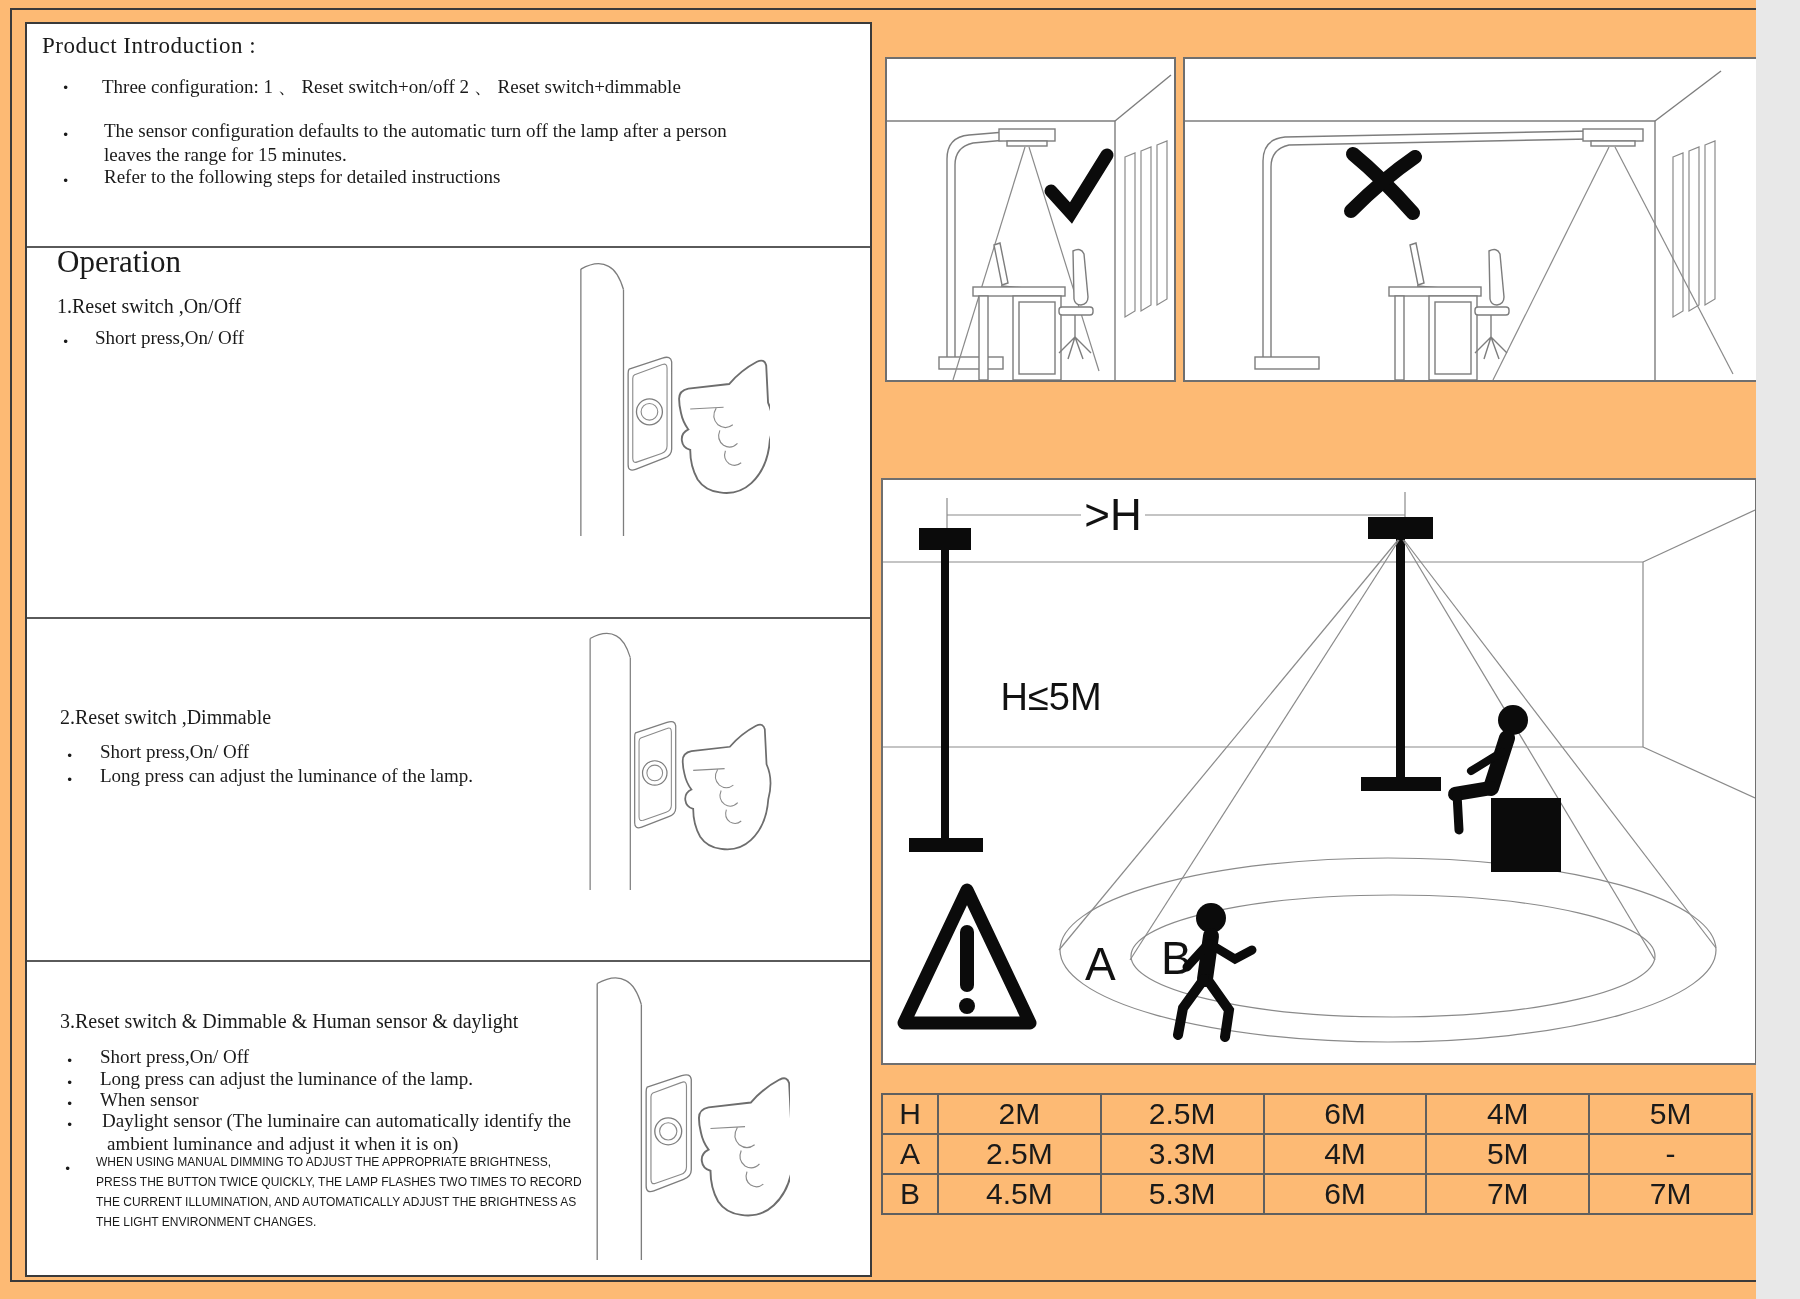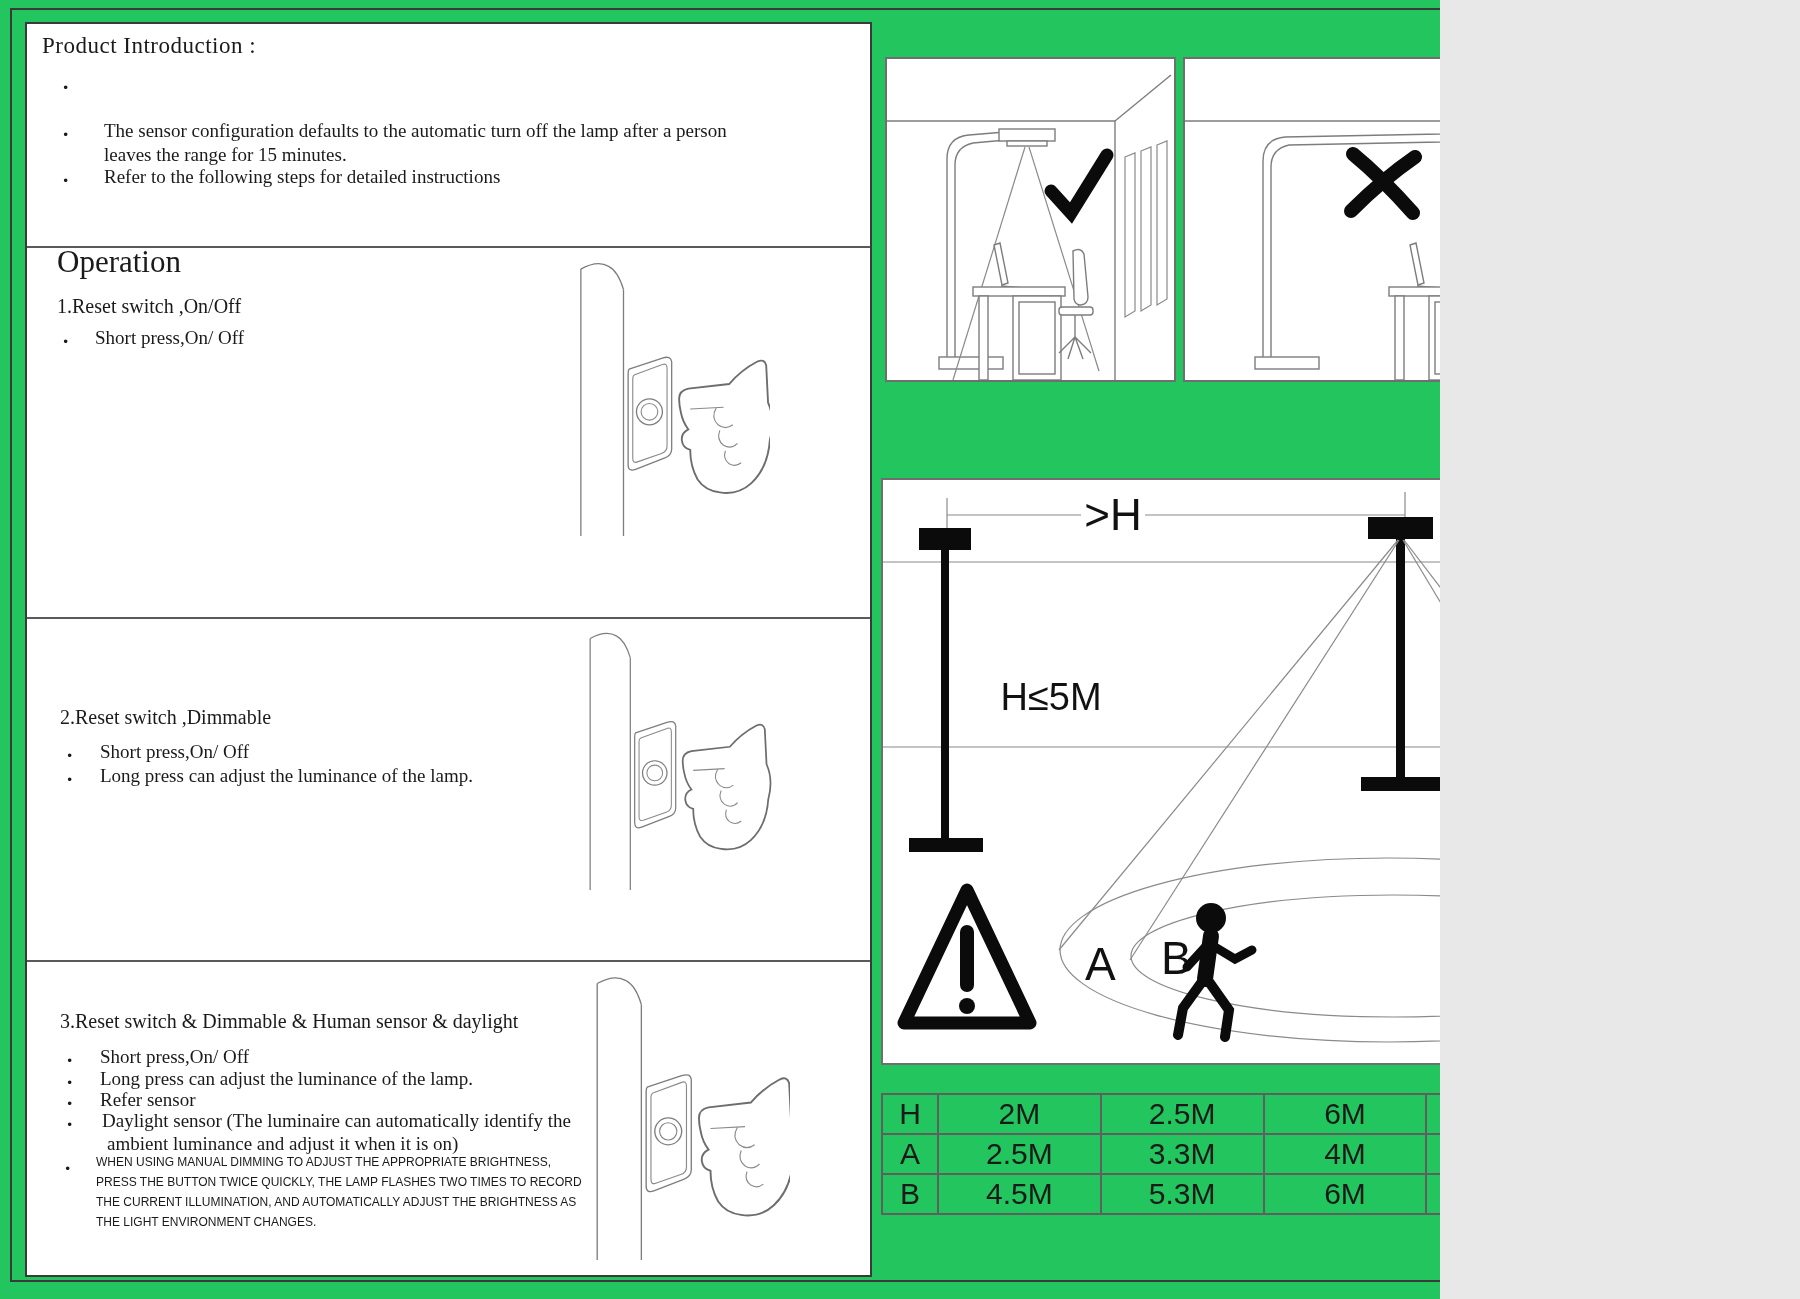--- a/index.html
+++ b/index.html
@@ -1,17 +1,17 @@
 <!DOCTYPE html>
 <html><head>
 <meta charset="utf-8">
 <style>
   html,body{margin:0;padding:0;background:#e8e8e8;}
-  #canvas{position:relative;width:1440px;height:1299px;background:#22c55e;overflow:hidden;
-          font-family:"Liberation Serif",serif;color:#1a1a1a;}
+  #canvas{position:relative;width:1728px;height:1299px;background:#fdba74;overflow:hidden;
+          font-family:"Liberation Serif",serif;color:#1a1a1a;padding-left:28px;}
   .abs{position:absolute;}
   .page-border{left:10px;top:8px;width:1764px;height:1270px;border:2px solid #3a3a3a;}
   .left-panel{left:25px;top:22px;width:843px;height:1251px;border:2px solid #3a3a3a;background:#fff;}
   .hdiv{position:absolute;left:0;width:100%;height:0;border-top:2px solid #5a5a5a;}
   .serif{font-family:"Liberation Serif",serif;}
   .intro-title{font-size:23px;letter-spacing:.5px;}
   .body-line{font-size:19px;white-space:nowrap;}
   .dot{font-size:22px;font-weight:bold;line-height:10px;}
   .op-title{font-size:31px;}
   .sec-heading{font-size:20px;}
@@ -34,20 +34,21 @@
   <div class="abs page-border"></div>
 
   <div class="abs left-panel">
     <div class="hdiv" style="top:222px"></div>
     <div class="hdiv" style="top:593px"></div>
     <div class="hdiv" style="top:936px"></div>
   </div>
 
   <div class="abs serif intro-title" style="left:42px;top:33px">Product Introduction :</div>
   <div class="abs dot" style="left:62px;top:82px">·</div>
+  <div class="abs body-line" style="left:102px;top:74px">Three configuration: 1 、 Reset switch+on/off  2 、 Reset switch+dimmable</div>
   <div class="abs dot" style="left:62px;top:129px">·</div>
   <div class="abs body-line" style="left:104px;top:120px">The sensor configuration defaults to the automatic turn off the lamp after a person</div>
   <div class="abs body-line" style="left:104px;top:144px">leaves the  range for 15 minutes.</div>
   <div class="abs dot" style="left:62px;top:175px">·</div>
   <div class="abs body-line" style="left:104px;top:166px">Refer to the following steps for detailed instructions</div>
 
   <div class="abs serif op-title" style="left:57px;top:244px">Operation</div>
   <div class="abs body-line sec-heading" style="left:57px;top:295px">1.Reset switch ,On/Off</div>
   <div class="abs dot" style="left:62px;top:336px">·</div>
   <div class="abs body-line" style="left:95px;top:327px">Short press,On/ Off</div>
@@ -57,21 +58,21 @@
   <div class="abs body-line" style="left:100px;top:741px">Short press,On/ Off</div>
   <div class="abs dot" style="left:66px;top:774px">·</div>
   <div class="abs body-line" style="left:100px;top:765px">Long press can adjust the luminance of the lamp.</div>
 
   <div class="abs body-line sec-heading" style="left:60px;top:1010px">3.Reset switch &amp; Dimmable &amp; Human sensor &amp; daylight</div>
   <div class="abs dot" style="left:66px;top:1055px">·</div>
   <div class="abs body-line" style="left:100px;top:1046px">Short press,On/ Off</div>
   <div class="abs dot" style="left:66px;top:1077px">·</div>
   <div class="abs body-line" style="left:100px;top:1068px">Long press can adjust the luminance of the lamp.</div>
   <div class="abs dot" style="left:66px;top:1098px">·</div>
-  <div class="abs body-line" style="left:100px;top:1089px">Refer sensor</div>
+  <div class="abs body-line" style="left:100px;top:1089px">When sensor</div>
   <div class="abs dot" style="left:66px;top:1119px">·</div>
   <div class="abs body-line" style="left:102px;top:1110px">Daylight sensor  (The luminaire can automatically identify the</div>
   <div class="abs body-line" style="left:107px;top:1133px">ambient luminance and adjust it when it is on)</div>
   <div class="abs dot" style="left:64px;top:1163px">·</div>
   <div class="abs caps-par" style="left:96px;top:1152px">WHEN USING MANUAL DIMMING TO ADJUST THE APPROPRIATE BRIGHTNESS, PRESS THE BUTTON TWICE QUICKLY, THE LAMP FLASHES TWO TIMES TO RECORD THE CURRENT ILLUMINATION, AND AUTOMATICALLY ADJUST THE BRIGHTNESS AS THE LIGHT ENVIRONMENT CHANGES.</div>
 
   <svg width="0" height="0" style="position:absolute">
     <defs>
       <g id="switchhand">
         <path class="thin" d="M40 12 Q58 2 70 9 Q80 14 86 34"></path>

